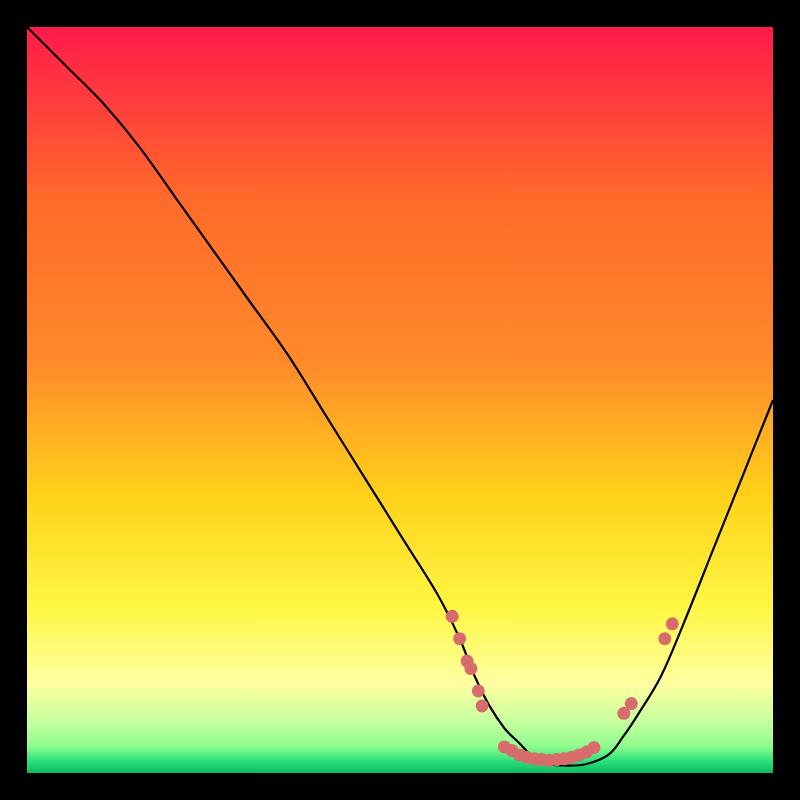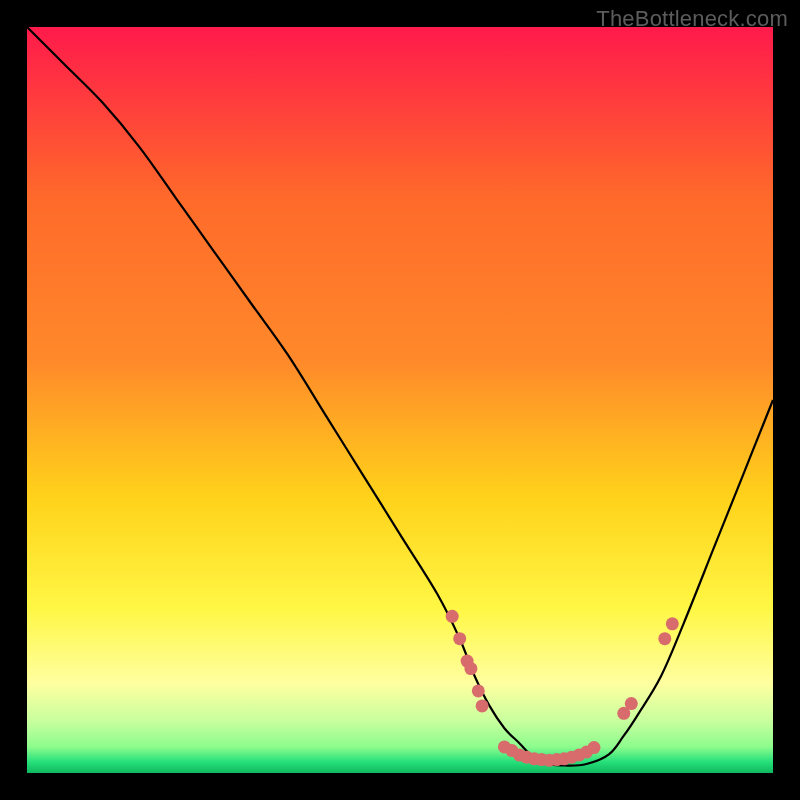--- a/index.html
+++ b/index.html
@@ -87,14 +87,13 @@
           <circle cx="552.0" cy="728.1" r="6.5" class="dot" fill="#d86b6b"></circle>
           <circle cx="559.5" cy="725.1" r="6.5" class="dot" fill="#d86b6b"></circle>
           <circle cx="567.0" cy="720.6" r="6.5" class="dot" fill="#d86b6b"></circle>
           <circle cx="596.8" cy="686.3" r="6.5" class="dot" fill="#d86b6b"></circle>
           <circle cx="604.3" cy="676.6" r="6.5" class="dot" fill="#d86b6b"></circle>
           <circle cx="637.8" cy="611.7" r="6.5" class="dot" fill="#d86b6b"></circle>
           <circle cx="645.3" cy="596.8" r="6.5" class="dot" fill="#d86b6b"></circle>
         </g>
     </svg>
   </div>
-  <div class="watermark">TheBottleneck.com</div>
 </div>
 
 </body></html>

